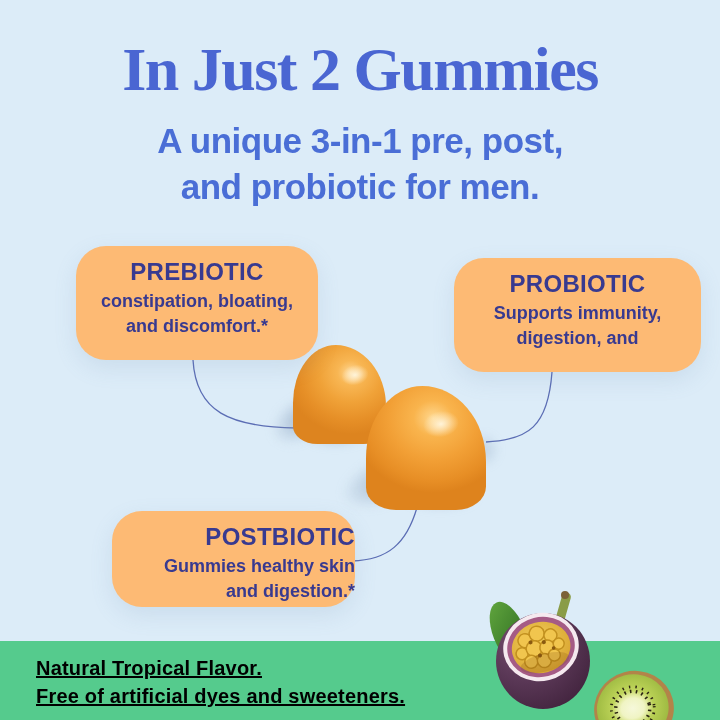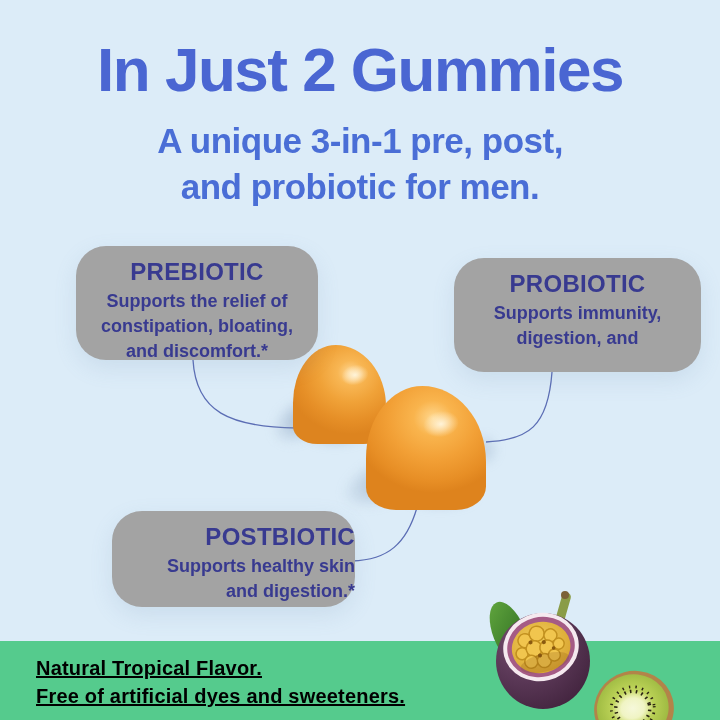--- a/index.html
+++ b/index.html
@@ -4,32 +4,32 @@
 <style>
   html,body{margin:0;padding:0;background:#c9d6e2;}
   #canvas{
     position:relative;width:720px;height:720px;overflow:hidden;
     background:#dcecf8;
     font-family:"Liberation Sans", sans-serif;
   }
   
   .title{
     position:absolute;top:34px;left:0;right:0;text-align:center;
-    font-family:Liberation Sans, sans-serif;
+    font-family:Liberation Serif, serif;
     font-size:62px;font-weight:700;letter-spacing:-1.5px;
     color:#4a66d2;
   }
   .subtitle{
     position:absolute;top:118px;left:0;right:0;text-align:center;
     font-size:35px;line-height:46px;font-weight:700;
     color:#4a6ed6;letter-spacing:-0.5px;
   }
   
   .callout{
-    position:absolute;background:#a3a3a3;border-radius:30px;
+    position:absolute;background:#fdba74;border-radius:30px;
     box-shadow:0 8px 22px rgba(110,140,180,0.16);
     text-align:center;color:#383a90;z-index:5;
   }
   .callout .heading{
     font-size:24px;font-weight:bold;letter-spacing:0.3px;
     margin-top:12px;margin-bottom:3px;
   }
   .callout .body-line{
     font-size:18px;font-weight:bold;line-height:25px;white-space:nowrap;
   }
@@ -106,34 +106,33 @@
 
   <div class="gummy" id="gummy-left">
     <div class="glare"></div>
   </div>
   <div class="gummy" id="gummy-right">
     <div class="glare"></div>
   </div>
 
   <div class="callout" id="callout-prebiotic">
     <div class="heading">PREBIOTIC</div>
-    <div class="body-line">Supports the relief of</div>
     <div class="body-line">constipation, bloating,</div>
     <div class="body-line">and discomfort.*</div>
   </div>
 
   <div class="callout" id="callout-probiotic">
     <div class="heading">PROBIOTIC</div>
     <div class="body-line">Supports immunity,</div>
     <div class="body-line">digestion, and</div>
   </div>
 
   <div class="callout" id="callout-postbiotic">
     <div class="heading">POSTBIOTIC</div>
-    <div class="body-line">Supports healthy skin</div>
+    <div class="body-line">Gummies healthy skin</div>
     <div class="body-line">and digestion.*</div>
   </div>
 
   <div id="flavor-banner">
     <div class="banner-text">
       <div>Natural Tropical Flavor.</div>
       <div>Free of artificial dyes and sweeteners.</div>
     </div>
   </div>
 

